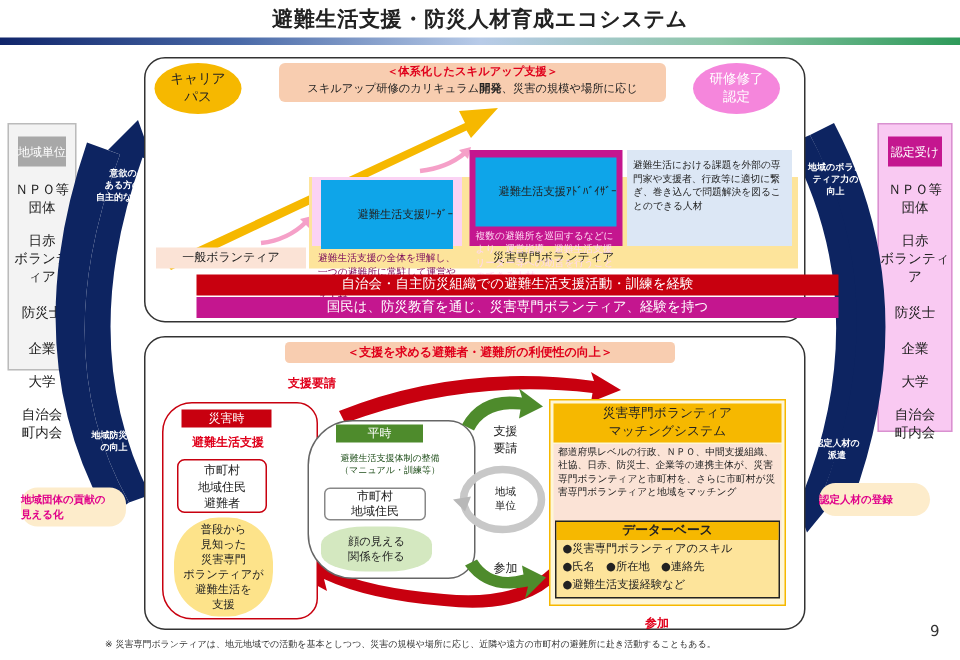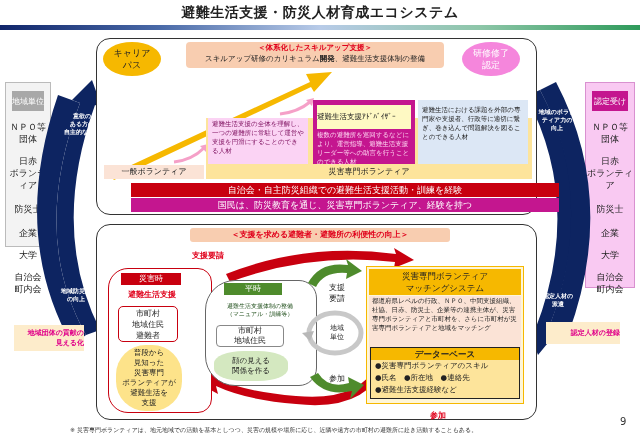--- a/index.html
+++ b/index.html
@@ -11,25 +11,25 @@
     background: linear-gradient(90deg, #10256a 0%, #4a6aa8 25%, #b8cbe8 50%, #8dc6a8 75%, #2e9a5a 100%); }
   .sidebox { border: 1px solid #bbb; background: #f3f3f3; }
   .sidebox.right { background: #f9c9f2; border-color: #d991d0; }
   .side-head { margin: 8px 6px 10px; height: 20px; font-size: 8px; color: #fff; display:flex; align-items:center; justify-content:center; }
   .side-item { text-align: center; font-size: 9px; line-height: 12px; color: #222; }
   .top-panel { left: 96px; top: 38px; width: 441px; height: 177px; border: 1.5px solid #333; border-radius: 14px; background:#fff; }
   .bottom-panel { left: 96px; top: 224px; width: 441px; height: 196px; border: 1.5px solid #333; border-radius: 14px; background:#fff; }
   .ellipse { border-radius: 50%; display:flex; align-items:center; justify-content:center; text-align:center; font-size: 9px; line-height: 12px; }
   .peach { background: #f8cdb0; }
   .red-text { color: #e0001b; font-weight: bold; }
-  .card-title { background:#fef9c3; text-align:left; font-size:7.5px; padding: 7px 0; }
+  .card-title { background:#0ea5e9; text-align:right; font-size:7.5px; padding: 18px 0; }
   .card-body { font-size: 6.5px; line-height: 9px; padding: 2px 4px; }
   .bar { font-size: 9px; color: #fff; text-align:center; line-height: 15px; margin-left: 27px; }
   .small-white { color:#fff; font-size:6px; line-height:8px; font-weight:bold; text-align:center; }
-  .label-box { background:#fdeccb; font-size:7px; color:#e0008a; font-weight:bold; text-align:right; line-height: 10px; }
+  .label-box { background:#fdeccb; font-size:7px; color:#e0008a; font-weight:bold; text-align:left; line-height: 10px; border-radius: 11px; }
 </style>
 </head>
 <body>
 
 <div class="abs title">避難生活支援・防災人材育成エコシステム</div>
 <div class="abs rule"></div>
 
 <div class="abs sidebox" style="left:5px; top:82px; width:46px; height:165px;">
   <div class="side-head" style="background:#a8a8a8;">地域単位</div>
   <div class="side-item" style="white-space:pre-line; margin-top:0px;">ＮＰＯ等
@@ -83,21 +83,21 @@
 <div class="abs top-panel"></div>
 
 <div class="abs ellipse" style="left:103px; top:42px; width:58px; height:34px; background:#f6b800; white-space:pre-line;">キャリア
 パス</div>
 <div class="abs ellipse" style="left:462px; top:42px; width:58px; height:34px; background:#f586dc; color:#fff; white-space:pre-line;">研修修了
 認定</div>
 
 <div class="abs peach" style="left:186px; top:42px; width:258px; height:26px; border-radius:4px; text-align:center;">
   <div class="red-text" style="font-size:7.5px; line-height:11px;">＜体系化したスキルアップ支援＞</div>
   <div style="font-size:7.5px; line-height:11px;">
-    <span>スキルアップ研修のカリキュラム</span><b>開発</b><span>、避難生活支援体制の整備</span>
+    <span>スキルアップ研修のカリキュラム</span><b>開発</b><span>、災害の規模や場所に応じ</span>
   </div>
 </div>
 
 <svg class="abs" style="left:100px; top:60px;" width="250" height="120" viewBox="0 0 250 120">
   <path d="M10,115 L210,22 L206,14 L232,12 L214,32 L211,27 L14,120 Z" fill="#f6b800"></path>
 </svg>
 
 <svg class="abs" style="left:172px; top:142px;" width="40" height="24" viewBox="0 0 40 24">
     <path d="M2,20 Q20,18 32,6" stroke="#f5a0c8" stroke-width="3" fill="none"></path>
     <path d="M28,4 L36,2 L34,10 Z" fill="#f5a0c8"></path>
@@ -105,20 +105,21 @@
 <svg class="abs" style="left:278px; top:96px;" width="40" height="22" viewBox="0 0 40 22">
     <path d="M2,18 Q20,16 32,6" stroke="#f5a0c8" stroke-width="3" fill="none"></path>
     <path d="M28,4 L36,2 L34,10 Z" fill="#f5a0c8"></path>
   </svg>
 
 <div class="abs" style="left:104px; top:165px; width:100px; height:14px; background:#fbe3d6; font-size:8px; text-align:center; line-height:14px;">一般ボランティア</div>
 <div class="abs" style="left:206px; top:118px; width:326px; height:61px; background:#fde49b;"></div>
 <div class="abs" style="left:206px; top:166px; width:326px; text-align:center; font-size:8px; line-height:12px;">災害専門ボランティア</div>
 
 <div class="abs" style="left:208px; top:118px; width:100px; height:46px; background:#fbd3f4;">
+  <div class="card-title" style="margin:2px 6px 0;">避難生活支援ﾘｰﾀﾞｰ</div>
   <div class="card-body" style="color:#7a0a5a;">避難生活支援の全体を理解し、一つの避難所に常駐して運営や支援を円滑にすることのできる人材</div>
 </div>
 
 <div class="abs" style="left:313px; top:100px; width:102px; height:64px; background:#c4168f;">
   <div class="card-title" style="margin:5px 4px 0;">避難生活支援ｱﾄﾞﾊﾞｲｻﾞｰ</div>
   <div class="card-body" style="color:#ffd8f2;">複数の避難所を巡回するなどにより、運営指導、避難生活支援リーダー等への助言を行うことのできる人材</div>
 </div>
 
 <div class="abs" style="left:418px; top:100px; width:110px; height:64px; background:#dce7f5;">
   <div class="card-body" style="color:#222; padding-top:6px;">避難生活における課題を外部の専門家や支援者、行政等に適切に繋ぎ、巻き込んで問題解決を図ることのできる人材</div>

